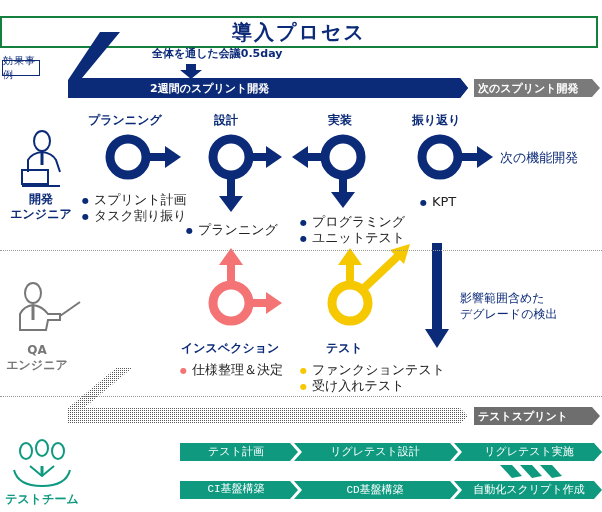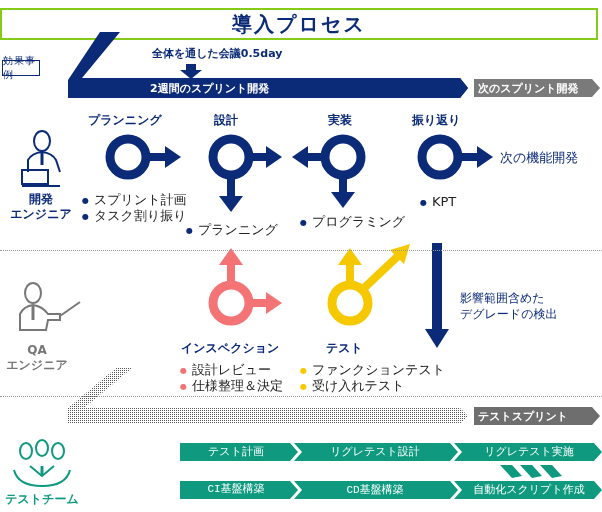--- a/index.html
+++ b/index.html
@@ -1,18 +1,18 @@
 <!DOCTYPE html>
 <html><head>
 <meta charset="utf-8">
 <style>
   html,body{margin:0;padding:0;background:#fff;}
   body{width:602px;height:512px;position:relative;overflow:hidden;font-family:"DejaVu Sans","Liberation Sans",sans-serif;}
   .abs{position:absolute;}
-  .title-box{left:0;top:8px;width:598px;height:32px;border:2px solid #84cc16;box-sizing:border-box;display:flex;align-items:center;justify-content:center;}
+  .title-box{left:0;top:16px;width:598px;height:32px;border:2px solid #15803d;box-sizing:border-box;display:flex;align-items:center;justify-content:center;}
   .title-box span{font-size:20px;font-weight:bold;color:#0b2a78;letter-spacing:2px;}
   .effect-label{left:2px;top:60px;width:38px;height:16px;border:1px solid #0b2a78;box-sizing:border-box;font-size:10px;color:#0b2a78;display:flex;align-items:center;justify-content:center;letter-spacing:1px;}
   .txt-w{color:#fff;font-weight:bold;font-size:11px;}
   .navy{color:#0b2a78;}
   .stage-label{font-size:12px;font-weight:bold;color:#0b2a78;white-space:nowrap;}
   .bullets{font-size:13px;color:#222;line-height:15px;white-space:nowrap;}
   .bullets div::before{content:"●";font-size:8px;margin-right:5px;vertical-align:1px;}
   .b-navy div::before{color:#0b2a78;}
   .b-pink div::before{color:#f47476;}
   .b-yellow div::before{color:#f5c800;}
@@ -143,33 +143,33 @@
   <div>スプリント計画</div>
   <div>タスク割り振り</div>
 </div>
 <div class="abs stage-label" style="left:214px;top:112px;">設計</div>
 <div class="abs bullets b-navy" style="left:186px;top:222px;">
   <div>プランニング</div>
 </div>
 <div class="abs stage-label" style="left:328px;top:112px;">実装</div>
 <div class="abs bullets b-navy" style="left:300px;top:214px;">
   <div>プログラミング</div>
+  <div>ユニットテスト</div>
 </div>
 <div class="abs stage-label" style="left:412px;top:112px;">振り返り</div>
 <div class="abs bullets b-navy" style="left:420px;top:194px;">
   <div>KPT</div>
 </div>
 <div class="abs navy" style="left:500px;top:149px;font-size:13px;">次の機能開発</div>
 
 <div class="abs divider" style="top:250px;"></div>
 <div class="abs divider" style="top:396px;"></div>
 
 <div class="abs stage-label" style="left:181px;top:340px;">インスペクション</div>
 <div class="abs bullets b-pink" style="left:180px;top:362px;">
-  <div>設計レビュー</div>
   <div>仕様整理＆決定</div>
 </div>
 <div class="abs stage-label" style="left:326px;top:340px;">テスト</div>
 <div class="abs bullets b-yellow" style="left:300px;top:362px;">
   <div>ファンクションテスト</div>
   <div>受け入れテスト</div>
 </div>
 <div class="abs navy" style="left:460px;top:290px;font-size:12px;line-height:16px;">
   <div>影響範囲含めた</div>
   <div>デグレードの検出</div>

